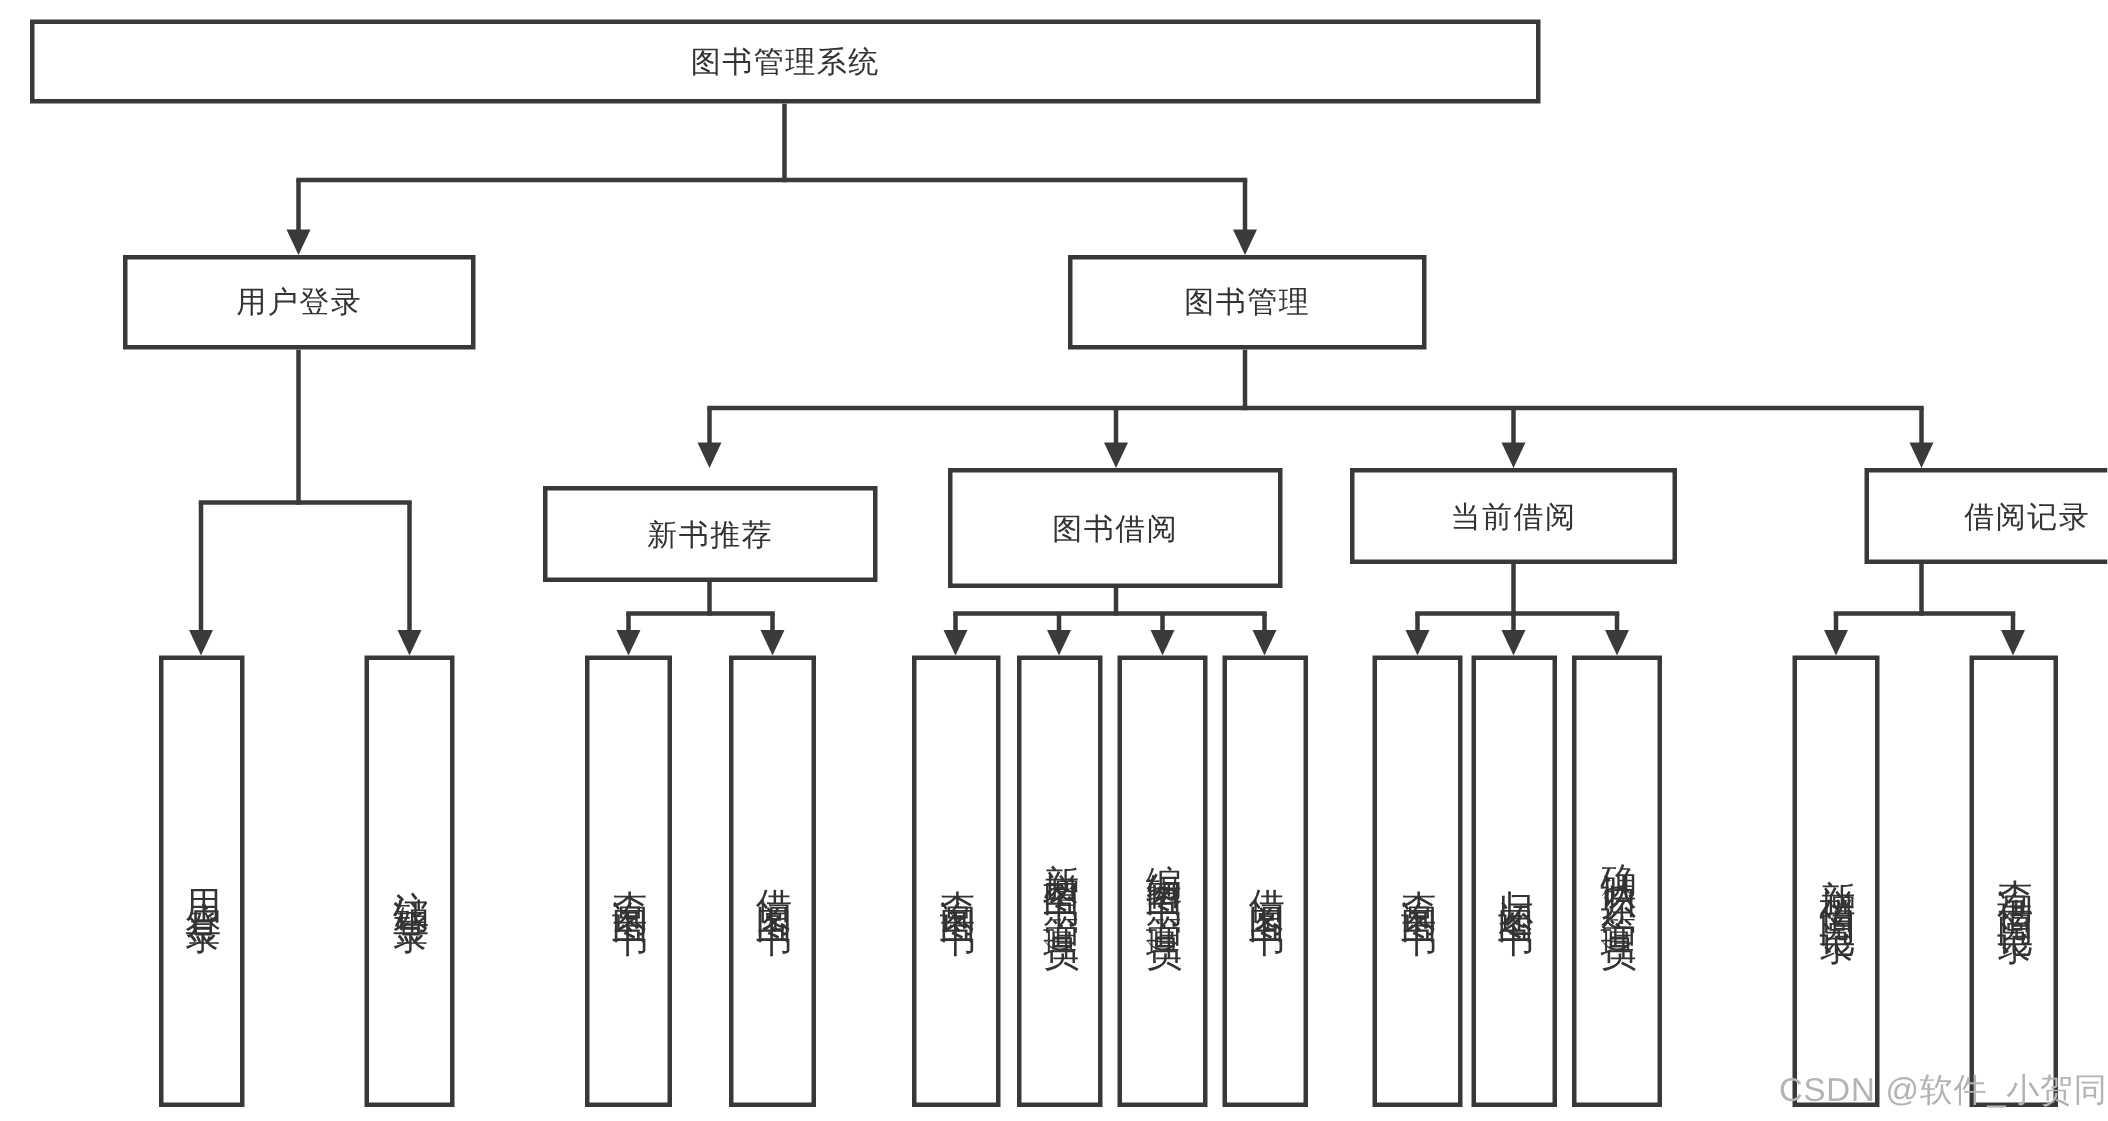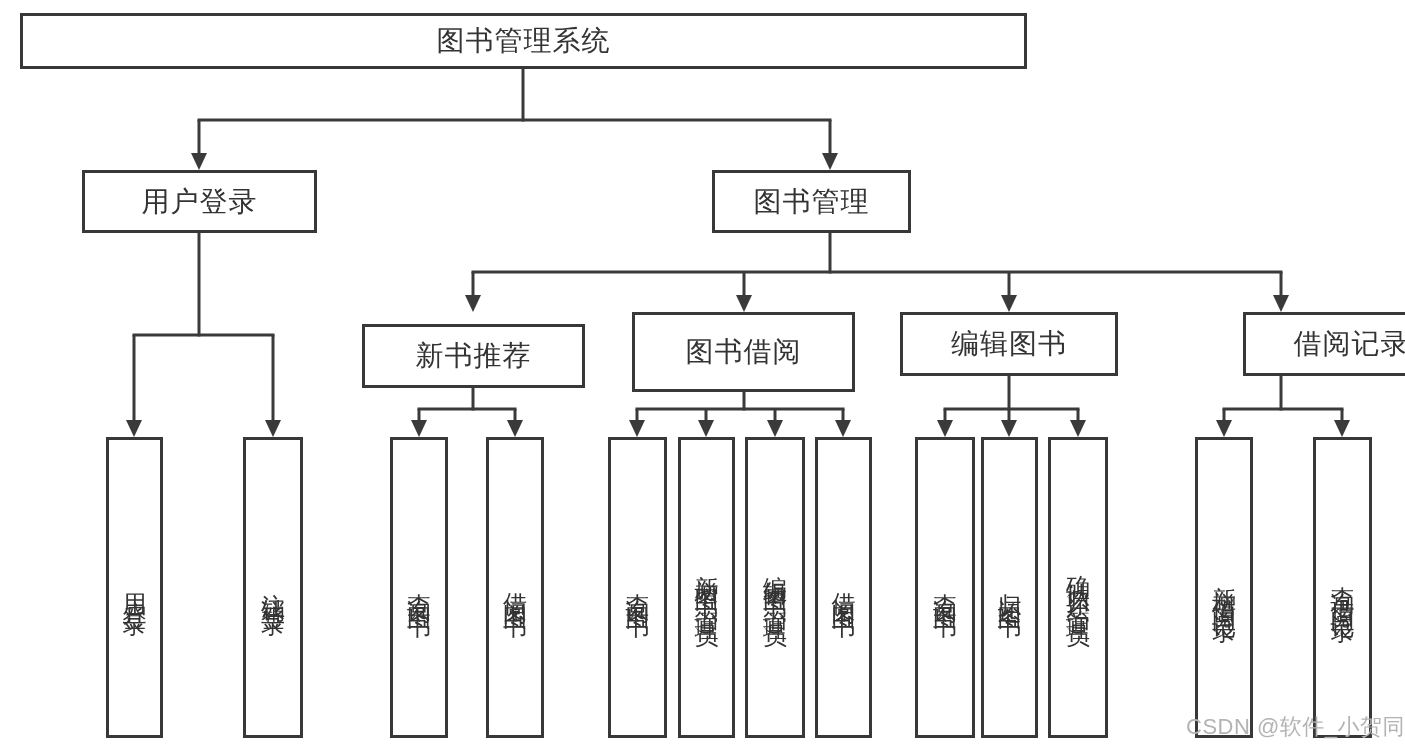--- a/index.html
+++ b/index.html
@@ -6,21 +6,21 @@
   #canvas {
     position:relative; width:1405px; height:747px; background:#ffffff;
     font-family:"Liberation Sans","DejaVu Sans",sans-serif; color:#333333;
     overflow:hidden;
   }
   #connectors { position:absolute; left:0; top:0; pointer-events:none; }
   .node {
     position:absolute; box-sizing:border-box;
     border:3px solid #383838; background:#ffffff;
     display:flex; align-items:center; justify-content:center;
-    font-size:28px; color:#333333; letter-spacing:1px;
+    font-size:20px; color:#333333; letter-spacing:1px;
     z-index:2;
   }
   .node.v {
     writing-mode:vertical-rl; text-orientation:mixed;
     letter-spacing:7px; font-size:24px;
   }
   .node span { display:block; }
   #watermark {
     position:absolute; left:1186px; top:712px; z-index:4;
     font-size:22px; color:#b3b3b3; letter-spacing:0.5px; white-space:nowrap;
@@ -97,32 +97,32 @@
     </g>
   </svg>
 
   <div class="node h" style="left:20px;top:13px;width:1007px;height:56px;">
     <span>图书管理系统</span>
   </div>
 
   <div class="node h" style="left:82px;top:170px;width:235px;height:63px;">
     <span>用户登录</span>
   </div>
-  <div class="node h" style="left:712px;top:170px;width:199px;height:63px;">
+  <div class="node h" style="left:712px;top:170px;width:239px;height:63px;">
     <span>图书管理</span>
   </div>
 
   <div class="node h" style="left:362px;top:312px;width:223px;height:64px;margin-top:12px;">
     <span>新书推荐</span>
   </div>
   <div class="node h" style="left:632px;top:312px;width:223px;height:80px;">
     <span>图书借阅</span>
   </div>
   <div class="node h" style="left:900px;top:312px;width:218px;height:64px;">
-    <span>编辑图书</span>
+    <span>当前借阅</span>
   </div>
   <div class="node h" style="left:1243px;top:312px;width:217px;height:64px;font-family:Liberation Mono, monospace;">
     <span>借阅记录</span>
   </div>
 
   <div class="node v" style="left:106px;top:437px;width:57px;height:301px;">
     <span>用户登录</span>
   </div>
   <div class="node v" style="left:243px;top:437px;width:60px;height:301px;">
     <span>注销登录</span>

